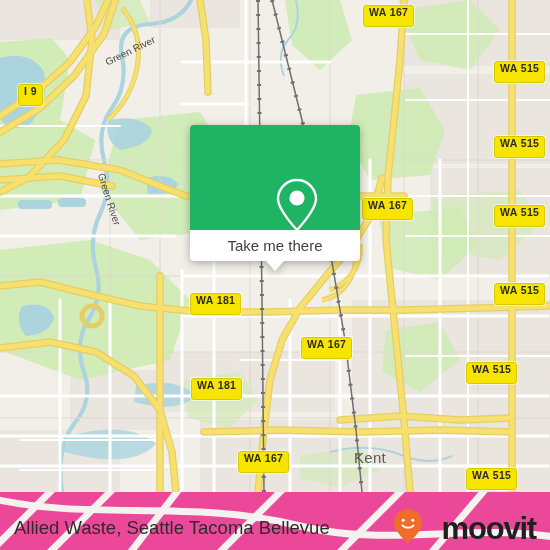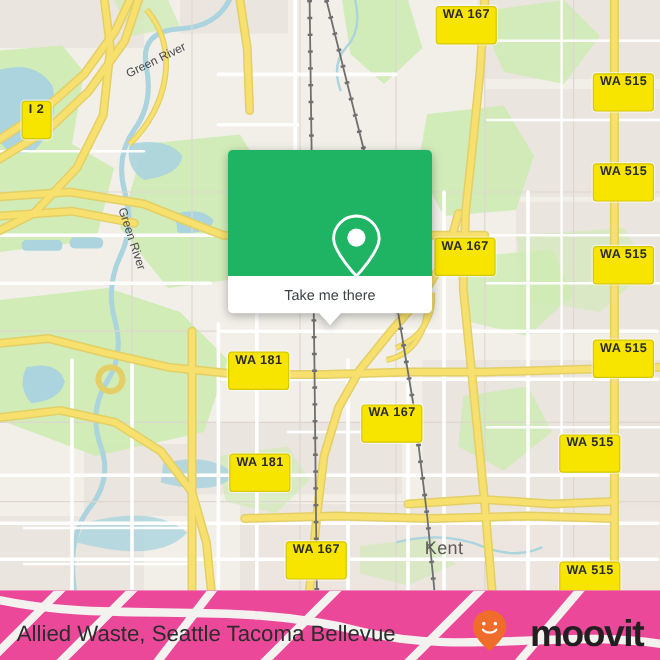--- a/index.html
+++ b/index.html
@@ -16,39 +16,39 @@
   .riverlabel{position:absolute;font-size:10px;color:#4a4a4a;white-space:nowrap;
               font-family:"Liberation Sans",sans-serif;}
 
   
   .citylabel{position:absolute;font-size:15px;color:#5c5a57;white-space:nowrap;
              font-family:"Liberation Sans",sans-serif;letter-spacing:.3px;}
 
   
   .shield{position:absolute;background:#f7e500;border:1.6px solid #d8c800;
           border-radius:3px;color:#2b2b2b;font-size:10.5px;font-weight:bold;
-          padding:1px 5px 18px 5px;line-height:11px;white-space:nowrap;
+          padding:1px 5px 8px 5px;line-height:11px;white-space:nowrap;
           font-family:"Liberation Sans",sans-serif;letter-spacing:.4px;
           box-shadow:0 0 0 1px rgba(255,255,255,.55);}
 
   
   #attrib{position:absolute;left:8px;bottom:4px;font-size:12.5px;color:#3b3b3b;
           font-family:"Liberation Sans",sans-serif;white-space:nowrap;
           text-shadow:0 0 3px #fff,0 0 3px #fff,0 0 2px #fff;}
 
   
   #card{position:absolute;left:190px;top:125px;width:170px;height:136px;
         border-radius:4px;overflow:visible;
         filter:drop-shadow(0 2px 4px rgba(0,0,0,.30));}
   #card-green{position:absolute;left:0;top:0;width:170px;height:105px;
         background:#1fb463;border-radius:4px 4px 0 0;}
   #card-foot{position:absolute;left:0;top:105px;width:170px;height:31px;
         background:#fff;border-radius:0 0 4px 4px;
         display:flex;align-items:center;justify-content:center;}
-  #card-foot-label{font-size:12px;color:#3d4246;font-family:"Liberation Sans",sans-serif;}
+  #card-foot-label{font-size:15px;color:#3d4246;font-family:"Liberation Sans",sans-serif;}
   #card-tail{position:absolute;left:75px;top:135px;width:0;height:0;
         border-left:10px solid transparent;border-right:10px solid transparent;
         border-top:11px solid #fff;}
   #card-pin{position:absolute;left:50%;top:52px;transform:translate(-50%,-50%);}
 
   
   #footer{position:absolute;left:0;top:492px;width:550px;height:72px;
           background:#ec4899;overflow:hidden;}
   #footer-wm{position:absolute;left:0;top:0;width:550px;height:58px;opacity:1;}
   #footer-title{position:absolute;left:14px;top:50%;transform:translateY(-50%);
@@ -229,21 +229,21 @@
         <path d="M258,0 L260,150 L262,300 L264,492"></path>
         <path d="M272,0 L292,80 L312,160 L330,250 L345,340 L356,430 L362,492"></path>
       </g>
     </svg>
 
     <div class="riverlabel" style="left:106px;top:57px;transform:rotate(-26deg);transform-origin:left center;">Green River</div>
     <div class="riverlabel" style="left:101px;top:168px;transform:rotate(72deg);transform-origin:left center;">Green River</div>
 
     <div class="citylabel" style="left:328px;top:449px;margin-left:26px;">Kent</div>
 
-    <div class="shield" style="left:18px;top:84px;">I 2</div>
+    <div class="shield" style="left:18px;top:84px;">I 9</div>
     <div class="shield" style="left:363px;top:5px;">WA 167</div>
     <div class="shield" style="left:494px;top:61px;">WA 515</div>
     <div class="shield" style="left:494px;top:136px;">WA 515</div>
     <div class="shield" style="left:362px;top:198px;">WA 167</div>
     <div class="shield" style="left:494px;top:205px;">WA 515</div>
     <div class="shield" style="left:190px;top:293px;">WA 181</div>
     <div class="shield" style="left:494px;top:283px;">WA 515</div>
     <div class="shield" style="left:301px;top:337px;">WA 167</div>
     <div class="shield" style="left:191px;top:378px;">WA 181</div>
     <div class="shield" style="left:466px;top:362px;">WA 515</div>

